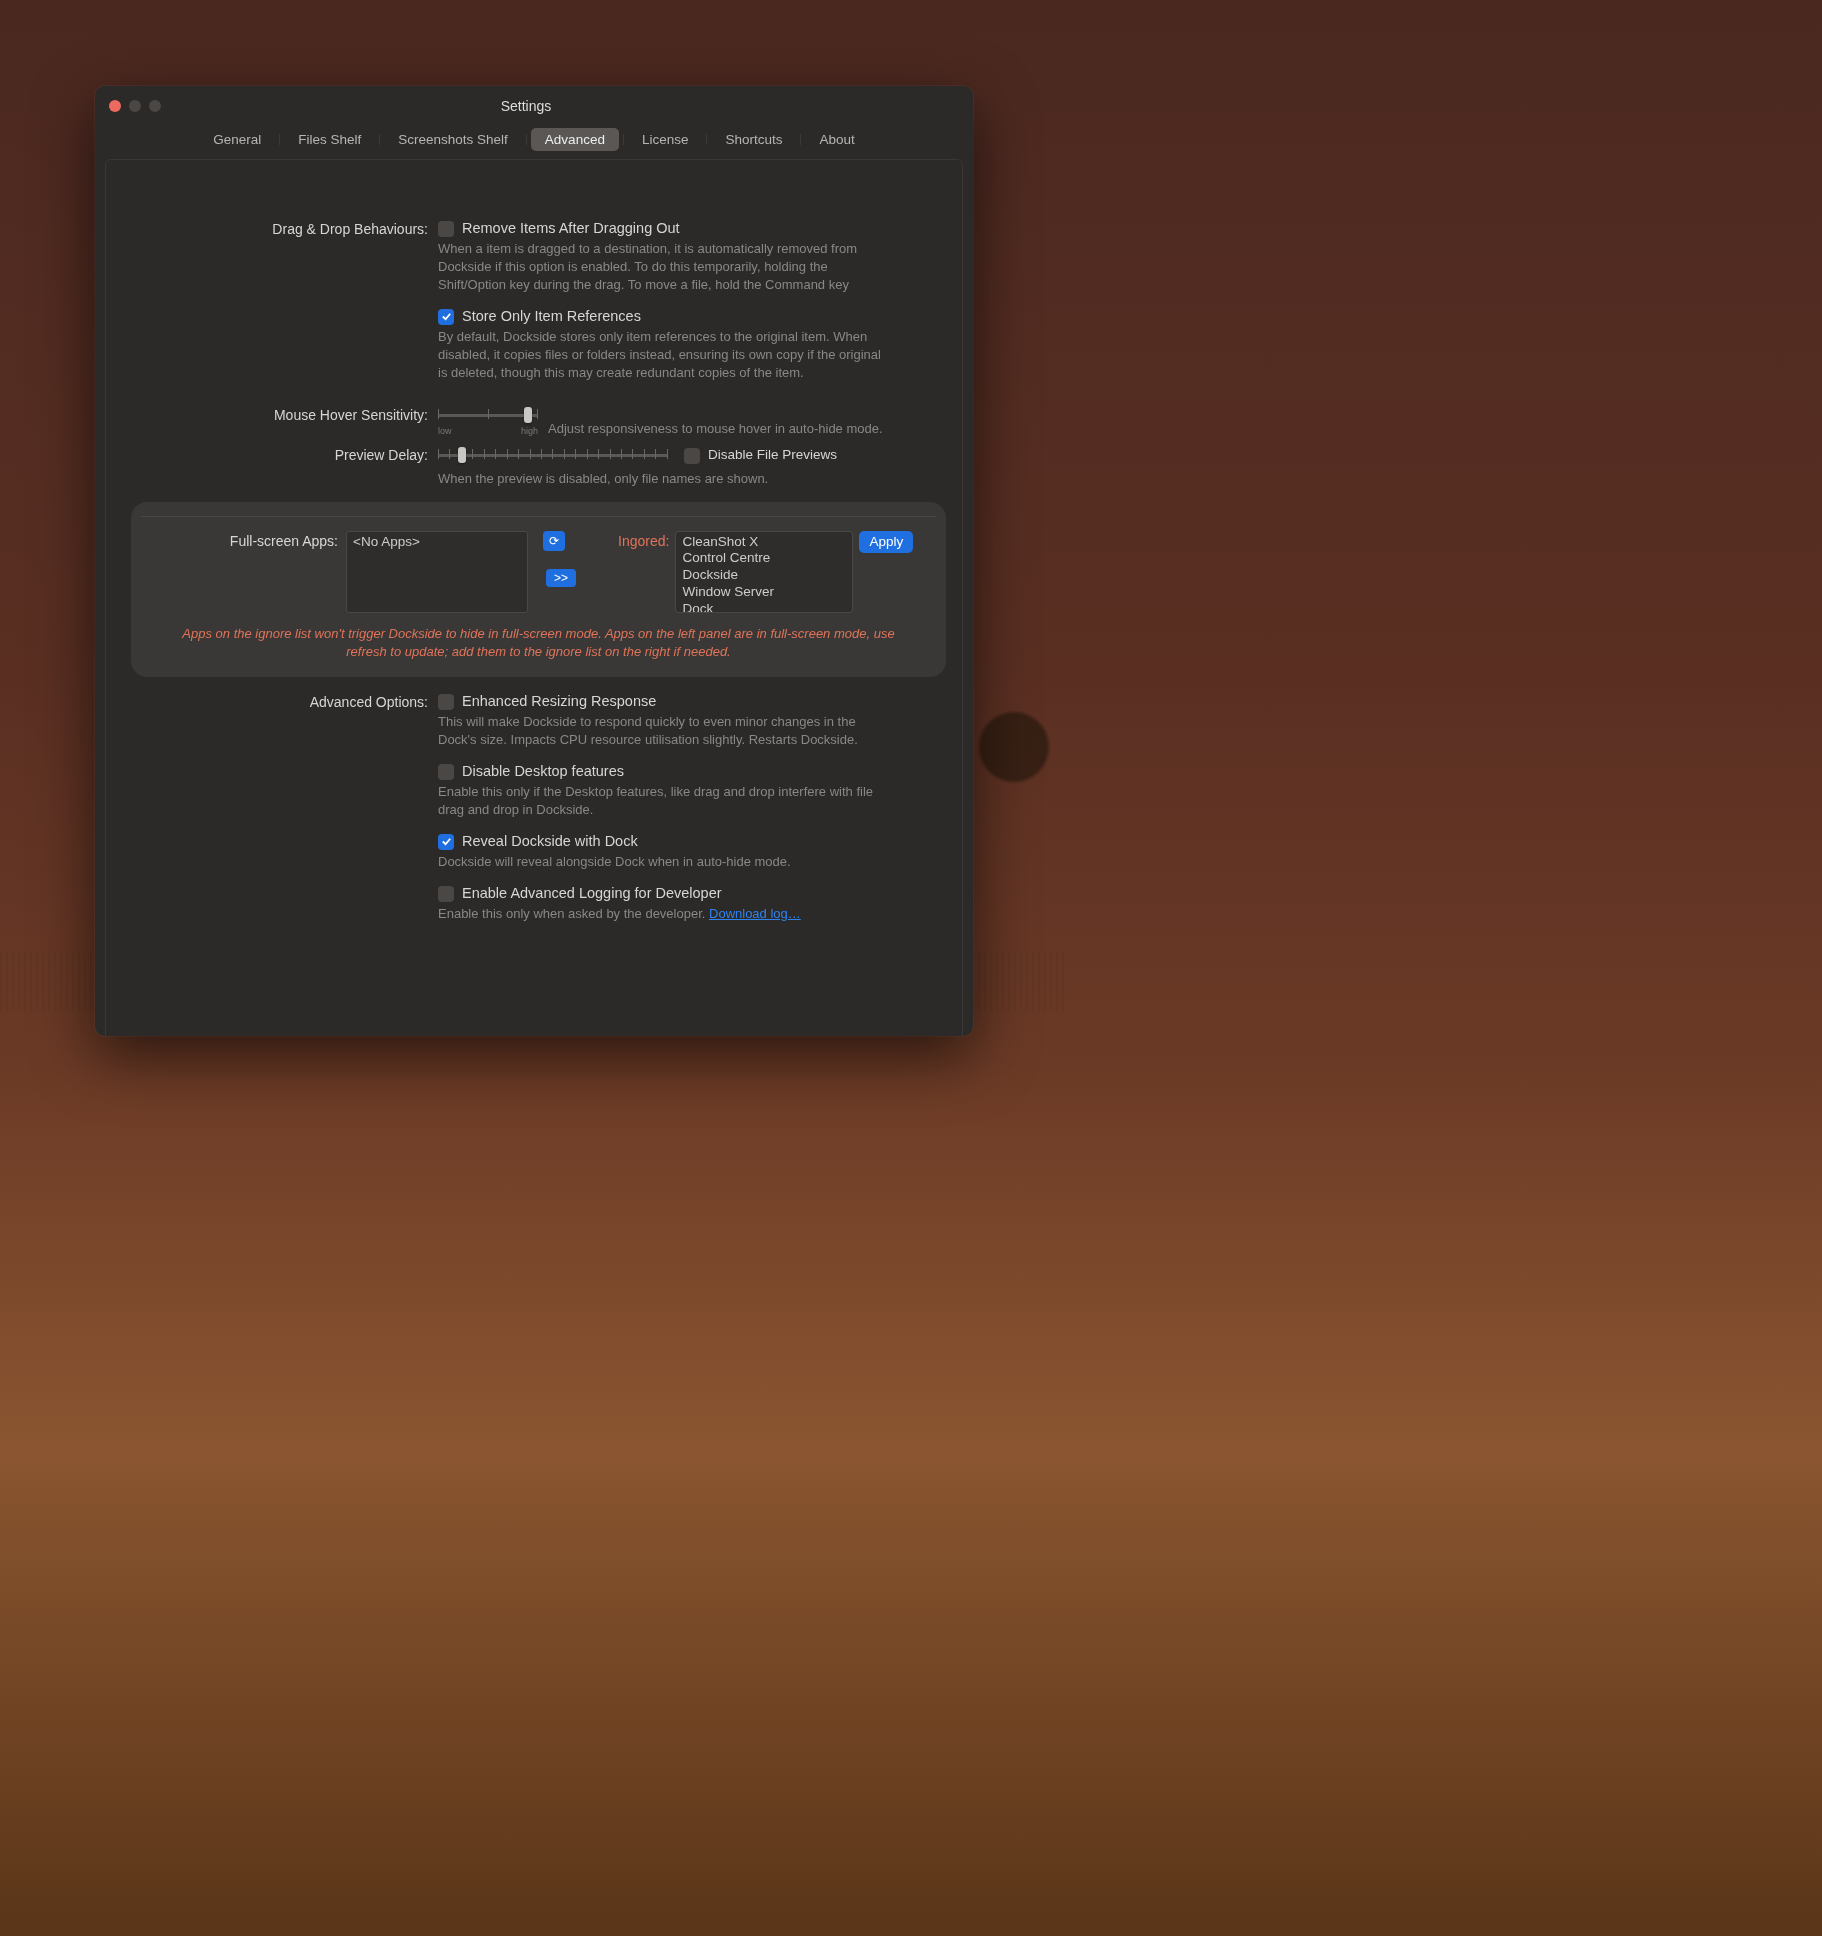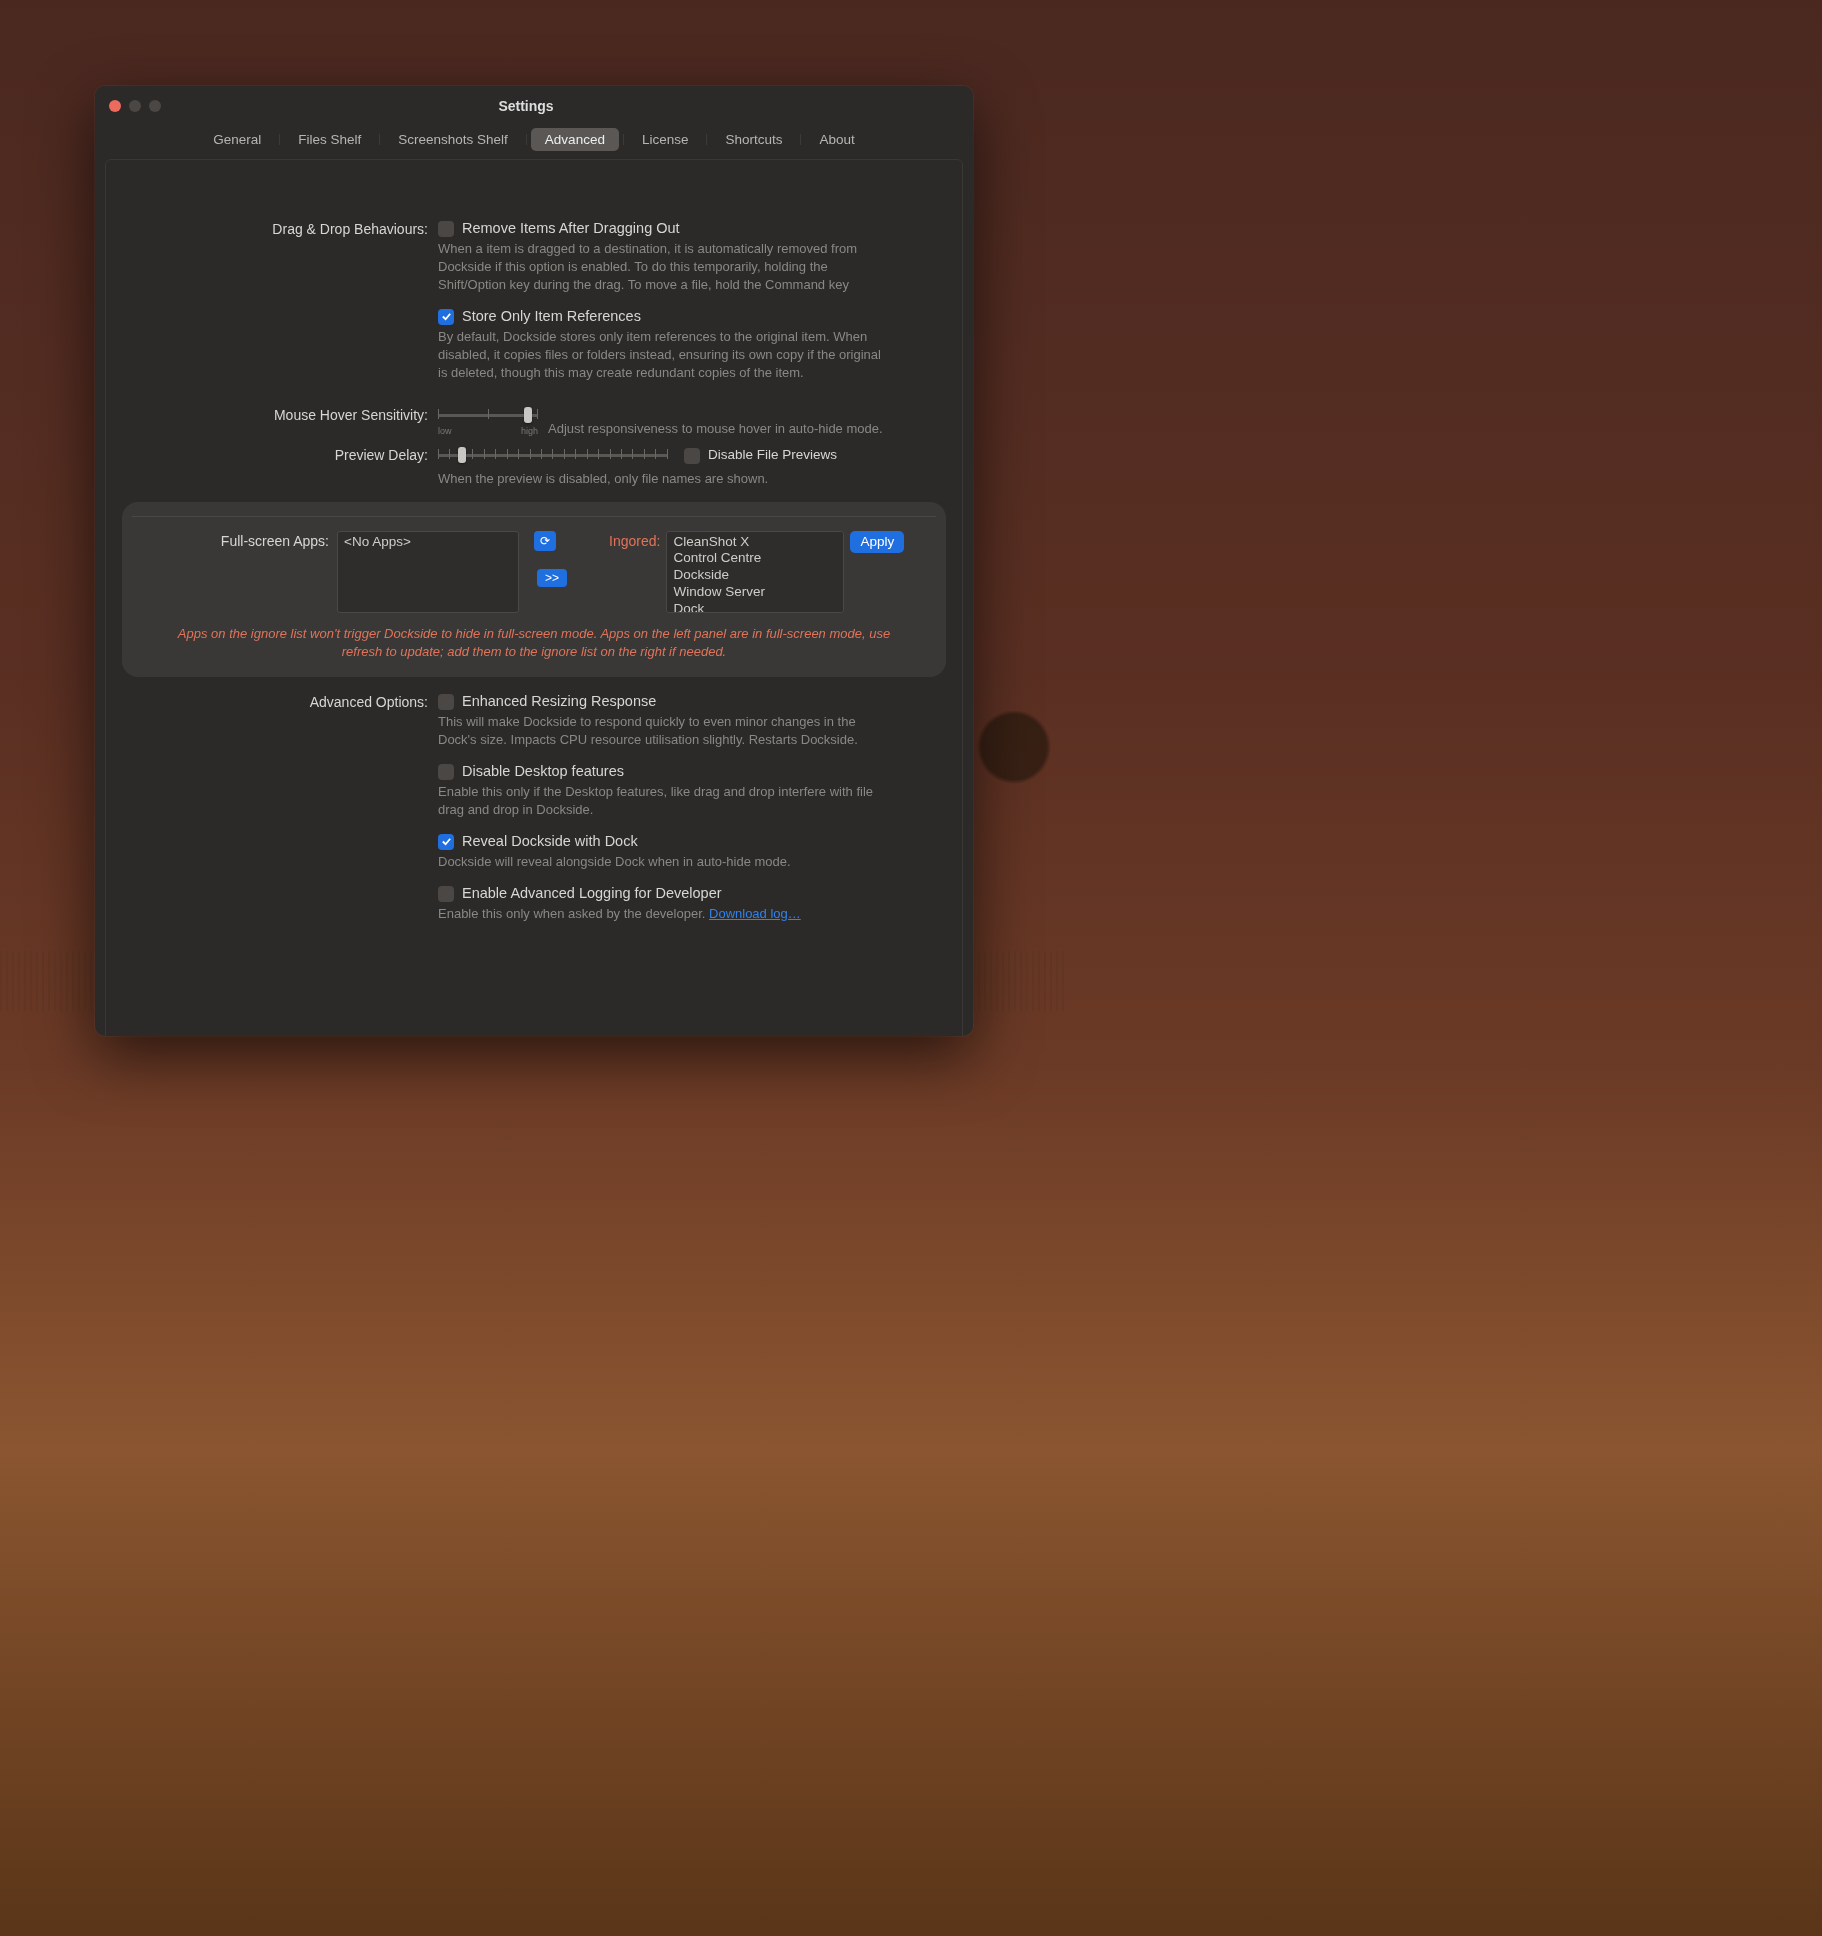--- a/index.html
+++ b/index.html
@@ -41,21 +41,21 @@
     position: relative;
     background: #2b2a29;
   }
   .traffic { display: flex; gap: 8px; margin-left: 14px; }
   .traffic .dot { width: 12px; height: 12px; border-radius: 50%; }
   .dot-close { background: #ed6a5e; }
   .dot-min   { background: #4a4744; }
   .dot-max   { background: #4a4744; }
   .title {
     position: absolute; left: 0; right: 16px; text-align: center;
-    font-weight: 700; color: #ddd; font-size: 14px;
+    font-weight: 400; color: #ddd; font-size: 14px;
   }
 
   .tabs {
     display: flex; justify-content: center; gap: 0;
     margin-top: 2px; margin-bottom: 8px;
   }
   .tab {
     padding: 4px 14px; color: #b7b5b2; font-size: 13.5px;
     border-radius: 5px; cursor: default;
   }
@@ -116,21 +116,21 @@
   .thumb {
     position:absolute; top:1px; width:8px; height:16px;
     background:#c9c7c4; border-radius:3px;
     box-shadow: 0 1px 2px rgba(0,0,0,.4);
   }
   .slider-sublabels { display:flex; justify-content:space-between; width:100px; font-size:9px; color:#7a7875; margin-top:2px; }
   .slider-hint { color:#8a8784; font-size:13px; }
 
   
   .hl-panel {
-    margin: 10px 16px 16px 16px;
+    margin: 10px 16px 16px 25px;
     background: #3a3836;
     border-radius: 16px;
     padding: 14px 10px 16px 10px;
   }
   .hl-panel hr, .content-frame > hr {
     border:none; border-top:1px solid #4a4846; margin:0 0 14px 0;
   }
   .fs-row { display:flex; align-items:flex-start; }
   .fs-label { width: 205px; text-align:right; padding-right:8px; color:#d8d6d3; font-size:14px; padding-top:2px; }
   .listbox {

